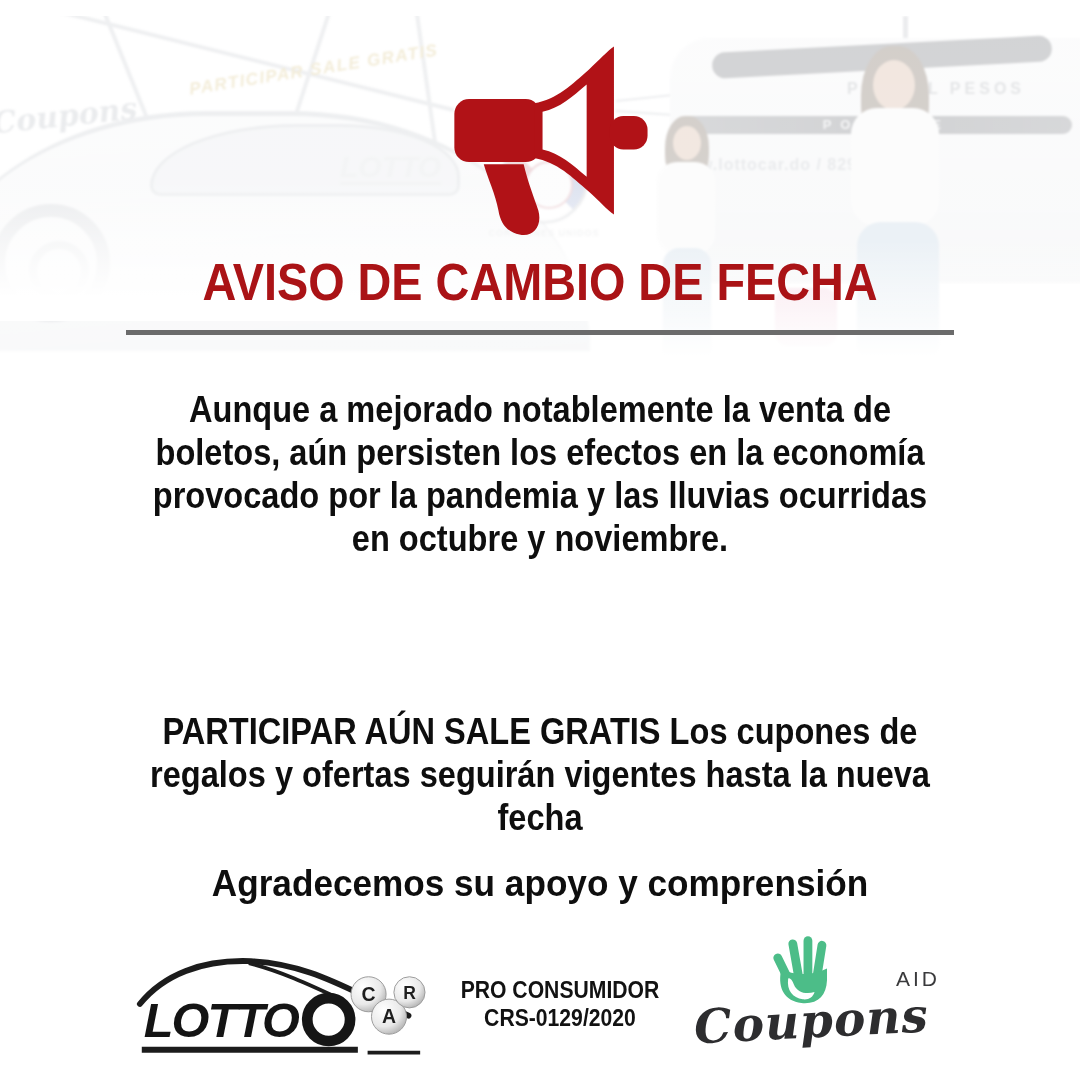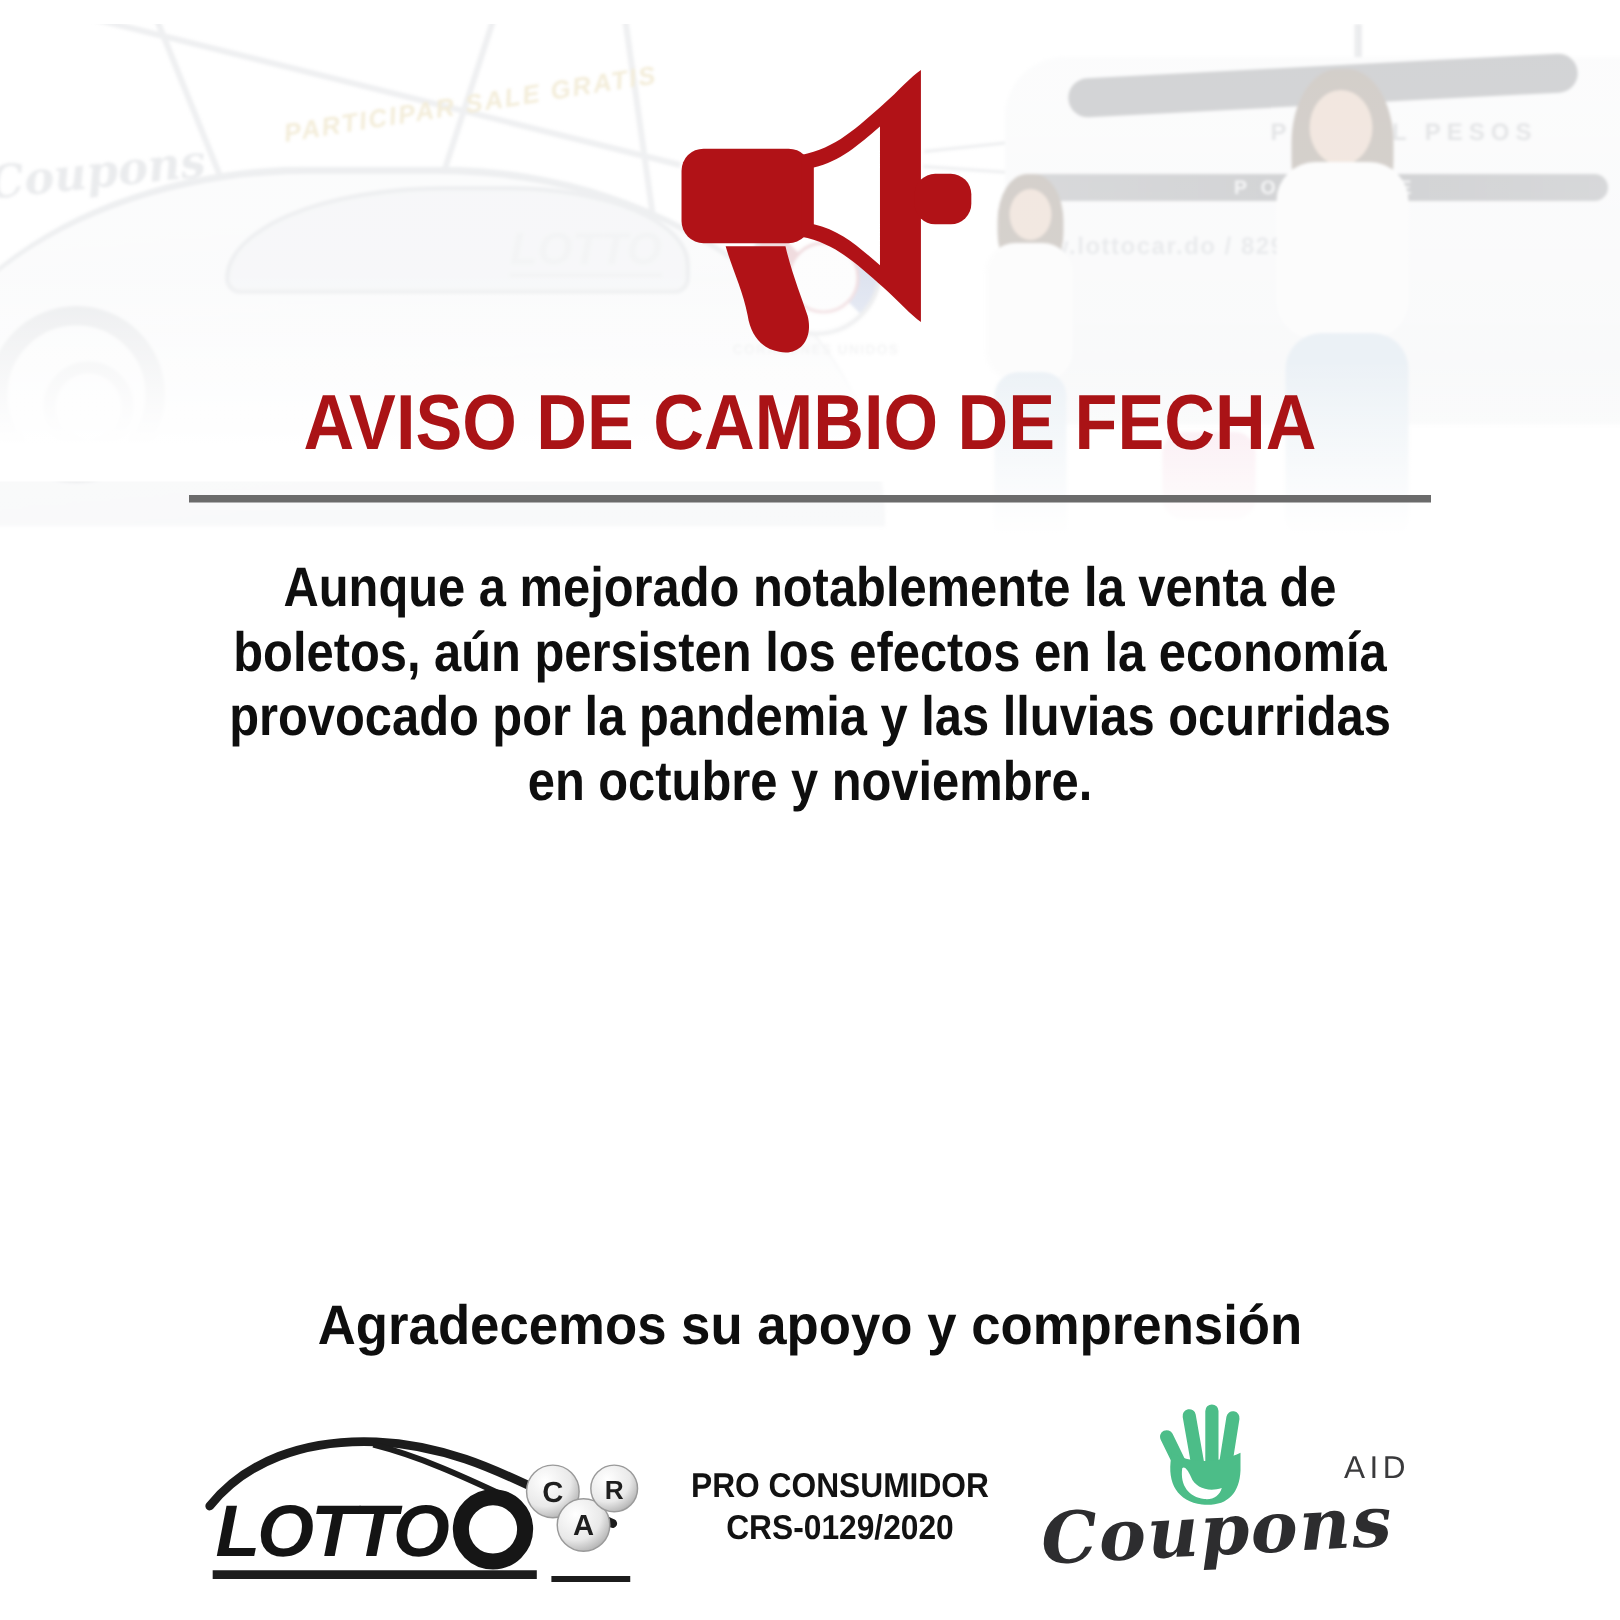--- a/index.html
+++ b/index.html
@@ -98,21 +98,21 @@
   
   .title { position:absolute; left:0; top:238px; width:1080px; text-align:center;
     font-weight:bold; font-size:52px; line-height:56px; color:#aa1316;
     transform:scaleX(.9); letter-spacing:0; }
   .divider { position:absolute; left:50%; top:314px; width:828px; height:5px;
     transform:translateX(-50%); background:#6b6b6b; }
 
   
   .para { position:absolute; left:0; width:1080px; text-align:center; color:#0e0e0e; }
   .para .line { font-weight:bold; font-size:37px; line-height:43px; transform:scaleX(.88); }
-  #p1 { top:354px; } #p2 { top:553px; } #p3 { top:694px; }
+  #p1 { top:372px; } #p2 { top:553px; } #p3 { top:694px; }
   .closing { position:absolute; left:0; top:846px; width:1080px; text-align:center;
     font-weight:bold; font-size:37px; line-height:44px; color:#0e0e0e; transform:scaleX(.95); }
 
   
   .footer { position:absolute; left:0; top:915px; width:1080px; height:145px;
     display:flex; align-items:center; justify-content:center; gap:26px; }
   .lotto-svg { width:292px; height:112px; }
   .pro { text-align:center; color:#121212; font-weight:bold; font-size:23px;
     line-height:28px; transform:scaleX(.92); letter-spacing:0; white-space:nowrap; }
   .coupons-logo { position:relative; width:252px; height:138px; }
@@ -191,20 +191,25 @@
 
   <h1 class="title">AVISO DE CAMBIO DE FECHA</h1>
   <div class="divider"></div>
 
   <div class="para" id="p1">
     <div class="line">Aunque a mejorado notablemente la venta de</div>
     <div class="line">boletos, aún persisten los efectos en la economía</div>
     <div class="line">provocado por la pandemia y las lluvias ocurridas</div>
     <div class="line">en octubre y noviembre.</div>
   </div>
+  <div class="para" id="p3">
+    <div class="line">PARTICIPAR AÚN SALE GRATIS Los cupones de</div>
+    <div class="line">regalos y ofertas seguirán vigentes hasta la nueva</div>
+    <div class="line">fecha</div>
+  </div>
   <div class="closing">Agradecemos su apoyo y comprensión</div>
 
   <div class="footer">
 
     <svg class="lotto-svg" viewBox="0 0 300 112">
       <defs>
         <radialGradient id="ballg" cx="35%" cy="30%" r="75%">
           <stop offset="0%" stop-color="#ffffff"></stop>
           <stop offset="65%" stop-color="#e9e9e9"></stop>
           <stop offset="100%" stop-color="#b3b3b3"></stop>

